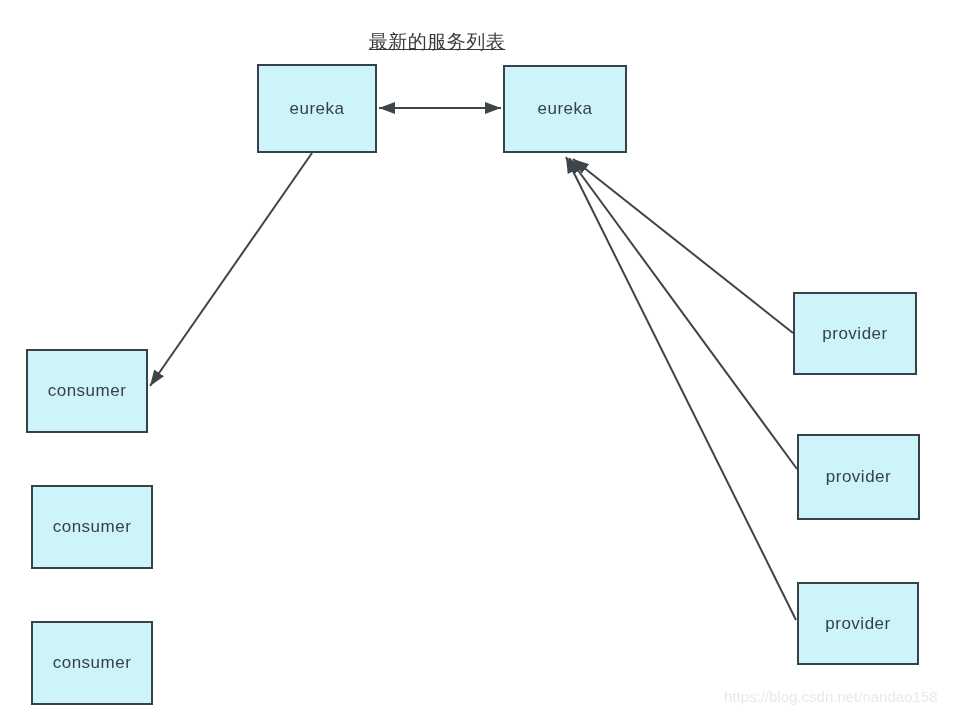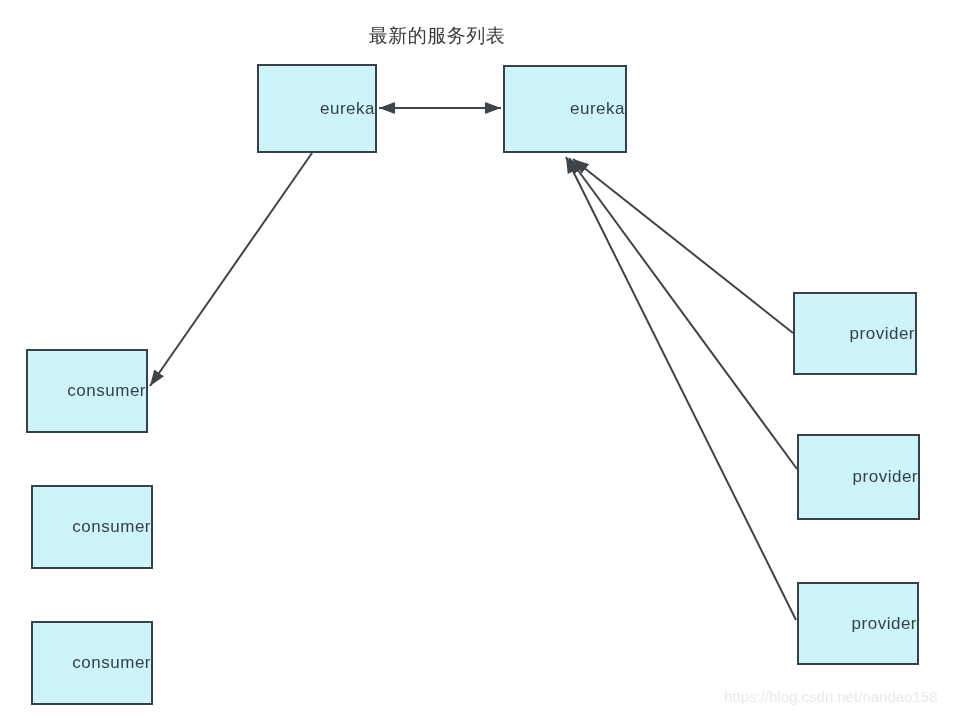--- a/index.html
+++ b/index.html
@@ -18,37 +18,38 @@
   }
   .canvas {
     position: relative;
     width: 960px;
     height: 718px;
     background: var(--background);
     overflow: hidden;
   }
   .diagram-title {
     position: absolute;
-    top: 23px;
+    top: 29px;
     left: 437px;
     transform: translateX(-50%);
     font-size: 19px;
     letter-spacing: 0.5px;
     color: var(--title-text);
     white-space: nowrap;
+    text-decoration: underline;
   }
   .node {
     position: absolute;
     box-sizing: border-box;
     background: var(--node-fill);
     border: 2px solid var(--node-border);
     color: var(--node-text);
     display: flex;
     align-items: center;
-    justify-content: flex-end;
+    justify-content: center;
     font-size: 17px;
     letter-spacing: 0.5px;
   }
   .node-eureka-left   { left: 257px; top: 64px;  width: 120px; height: 89px; }
   .node-eureka-right  { left: 503px; top: 65px;  width: 124px; height: 88px; }
   .node-consumer-1    { left: 26px;  top: 349px; width: 122px; height: 84px; }
   .node-consumer-2    { left: 31px;  top: 485px; width: 122px; height: 84px; }
   .node-consumer-3    { left: 31px;  top: 621px; width: 122px; height: 84px; }
   .node-provider-1    { left: 793px; top: 292px; width: 124px; height: 83px; }
   .node-provider-2    { left: 797px; top: 434px; width: 123px; height: 86px; }

